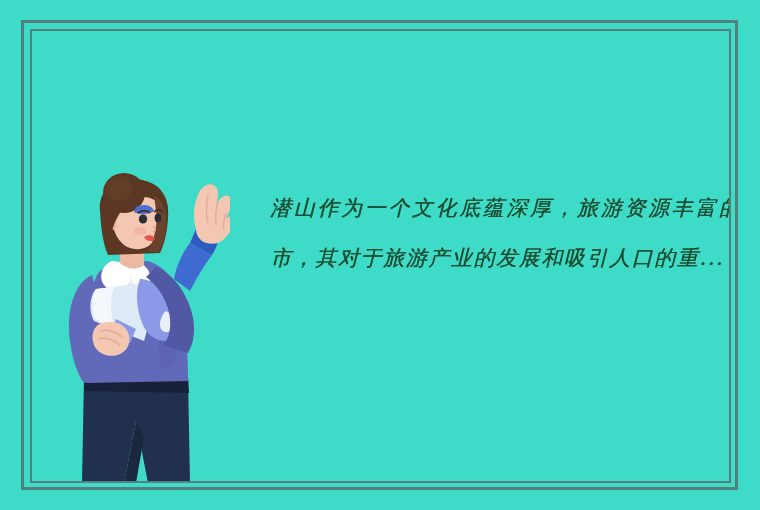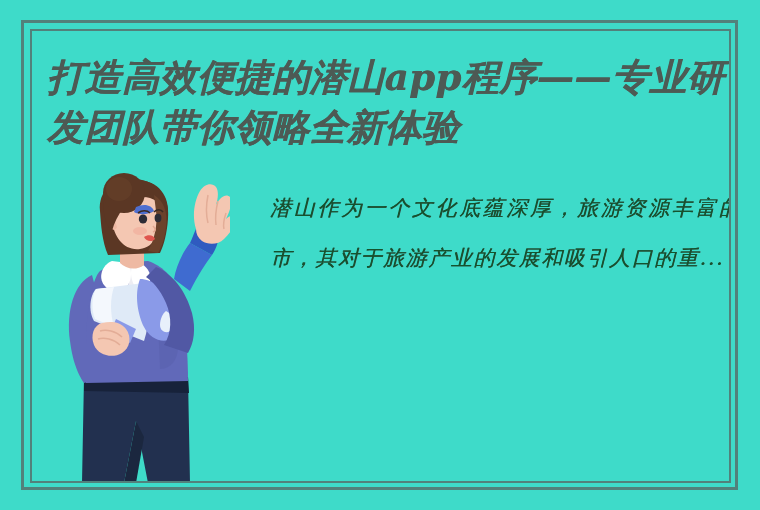--- a/index.html
+++ b/index.html
@@ -100,21 +100,20 @@
 </head>
 <body>
 
 <div id="poster">
 
   <div class="frame-outer"></div>
   <div class="frame-inner"></div>
 
   <div class="content-clip">
 
-    <div class="title">打造高效便捷的潜山app程序——专业研发团队带你领略全新体验</div>
 
     <div class="body-text">潜山作为一个文化底蕴深厚，旅游资源丰富的城市，其对于旅游产业的发展和吸引人口的重...</div>
 
     <div class="illustration">
       <svg width="190" height="312" viewBox="0 0 190 312" xmlns="http://www.w3.org/2000/svg">
 
         <g>
           <path d="M44 206 L148 206 L150 312 L108 312 L96 250 L84 312 L42 312 Z" fill="#22304f"></path>
           <path d="M96 250 L84 312 L96 312 L104 266 Z" fill="#1b273f"></path>
 

